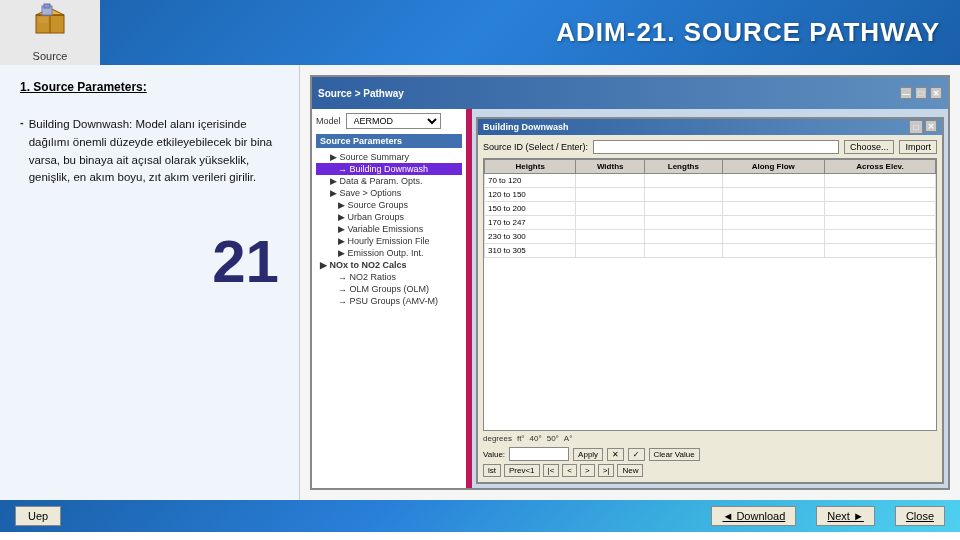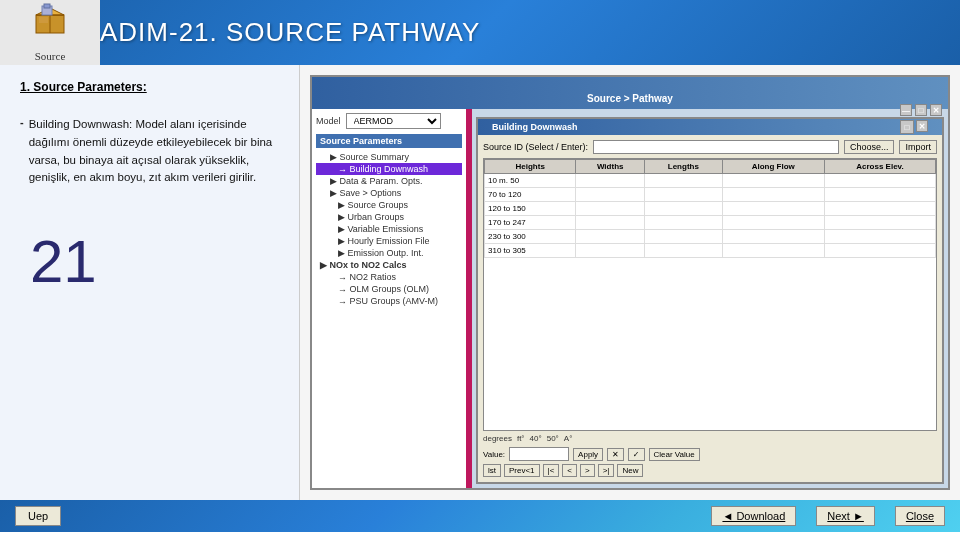--- a/index.html
+++ b/index.html
@@ -33,29 +33,28 @@
       justify-content: center;
       position: absolute;
       left: 0;
       top: 0;
     }
 
     .header-icon-label {
       font-size: 11px;
       color: #333;
       margin-top: 12px;
-      font-family: Liberation Serif, serif;
     }
 
     .header-title {
       flex: 1;
-      text-align: left;
+      text-align: right;
       color: white;
       font-size: 26px;
-      font-weight: normal;
+      font-weight: bold;
       letter-spacing: 1px;
       text-shadow: 1px 1px 3px rgba(0,0,0,0.4);
     }
 
     
     .main-content {
       display: flex;
       width: 100%;
       height: calc(540px - 65px - 40px);
       background: white;
@@ -92,24 +91,25 @@
     }
 
     .bullet-text {
       font-size: 11.5px;
       line-height: 1.55;
       color: #111;
     }
 
     .page-number {
       font-size: 60px;
-      font-weight: normal;
+      font-weight: bold;
       color: #2a2a6e;
       margin-top: 40px;
       padding-left: 10px;
+      text-align: right;
     }
 
     
     .right-panel {
       flex: 1;
       padding: 10px;
       background: #f5f5f5;
       display: flex;
       flex-direction: column;
     }
@@ -127,21 +127,20 @@
 
     .sw-titlebar {
       background: linear-gradient(to right, #3060a0, #6090c0);
       height: 28px;
       display: flex;
       align-items: center;
       padding: 16px 6px;
       color: white;
       font-size: 10px;
       font-weight: bold;
-      flex-direction: column;
     }
 
     .sw-titlebar-btns {
       margin-left: auto;
       display: flex;
       gap: 3px;
     }
 
     .sw-btn {
       width: 12px;
@@ -233,21 +232,21 @@
       display: flex;
       flex-direction: column;
       margin-top: 4px;
     }
 
     .bdw-titlebar {
       background: linear-gradient(to right, #3060a0, #6090c0);
       height: 16px;
       display: flex;
       align-items: center;
-      padding: 0 14px;
+      padding: 0 5px;
       color: white;
       font-size: 9px;
       font-weight: bold;
     }
 
     .bdw-titlebar-btns {
       margin-left: auto;
       display: flex;
       gap: 2px;
     }
@@ -492,35 +491,35 @@
                     <tr>
                       <th>Heights</th>
                       <th>Widths</th>
                       <th>Lengths</th>
                       <th>Along Flow</th>
                       <th>Across Elev.</th>
                     </tr>
                   </thead>
                   <tbody>
                     <tr>
-                        <td>10 m. 50</td>
+                        <td>70 to 120</td>
                         <td></td>
                         <td></td>
                         <td></td>
                         <td></td>
                       </tr>
                     <tr>
-                        <td>70 to 120</td>
+                        <td>120 to 150</td>
                         <td></td>
                         <td></td>
                         <td></td>
                         <td></td>
                       </tr>
                     <tr>
-                        <td>120 to 150</td>
+                        <td>150 to 200</td>
                         <td></td>
                         <td></td>
                         <td></td>
                         <td></td>
                       </tr>
                     <tr>
                         <td>170 to 247</td>
                         <td></td>
                         <td></td>
                         <td></td>

